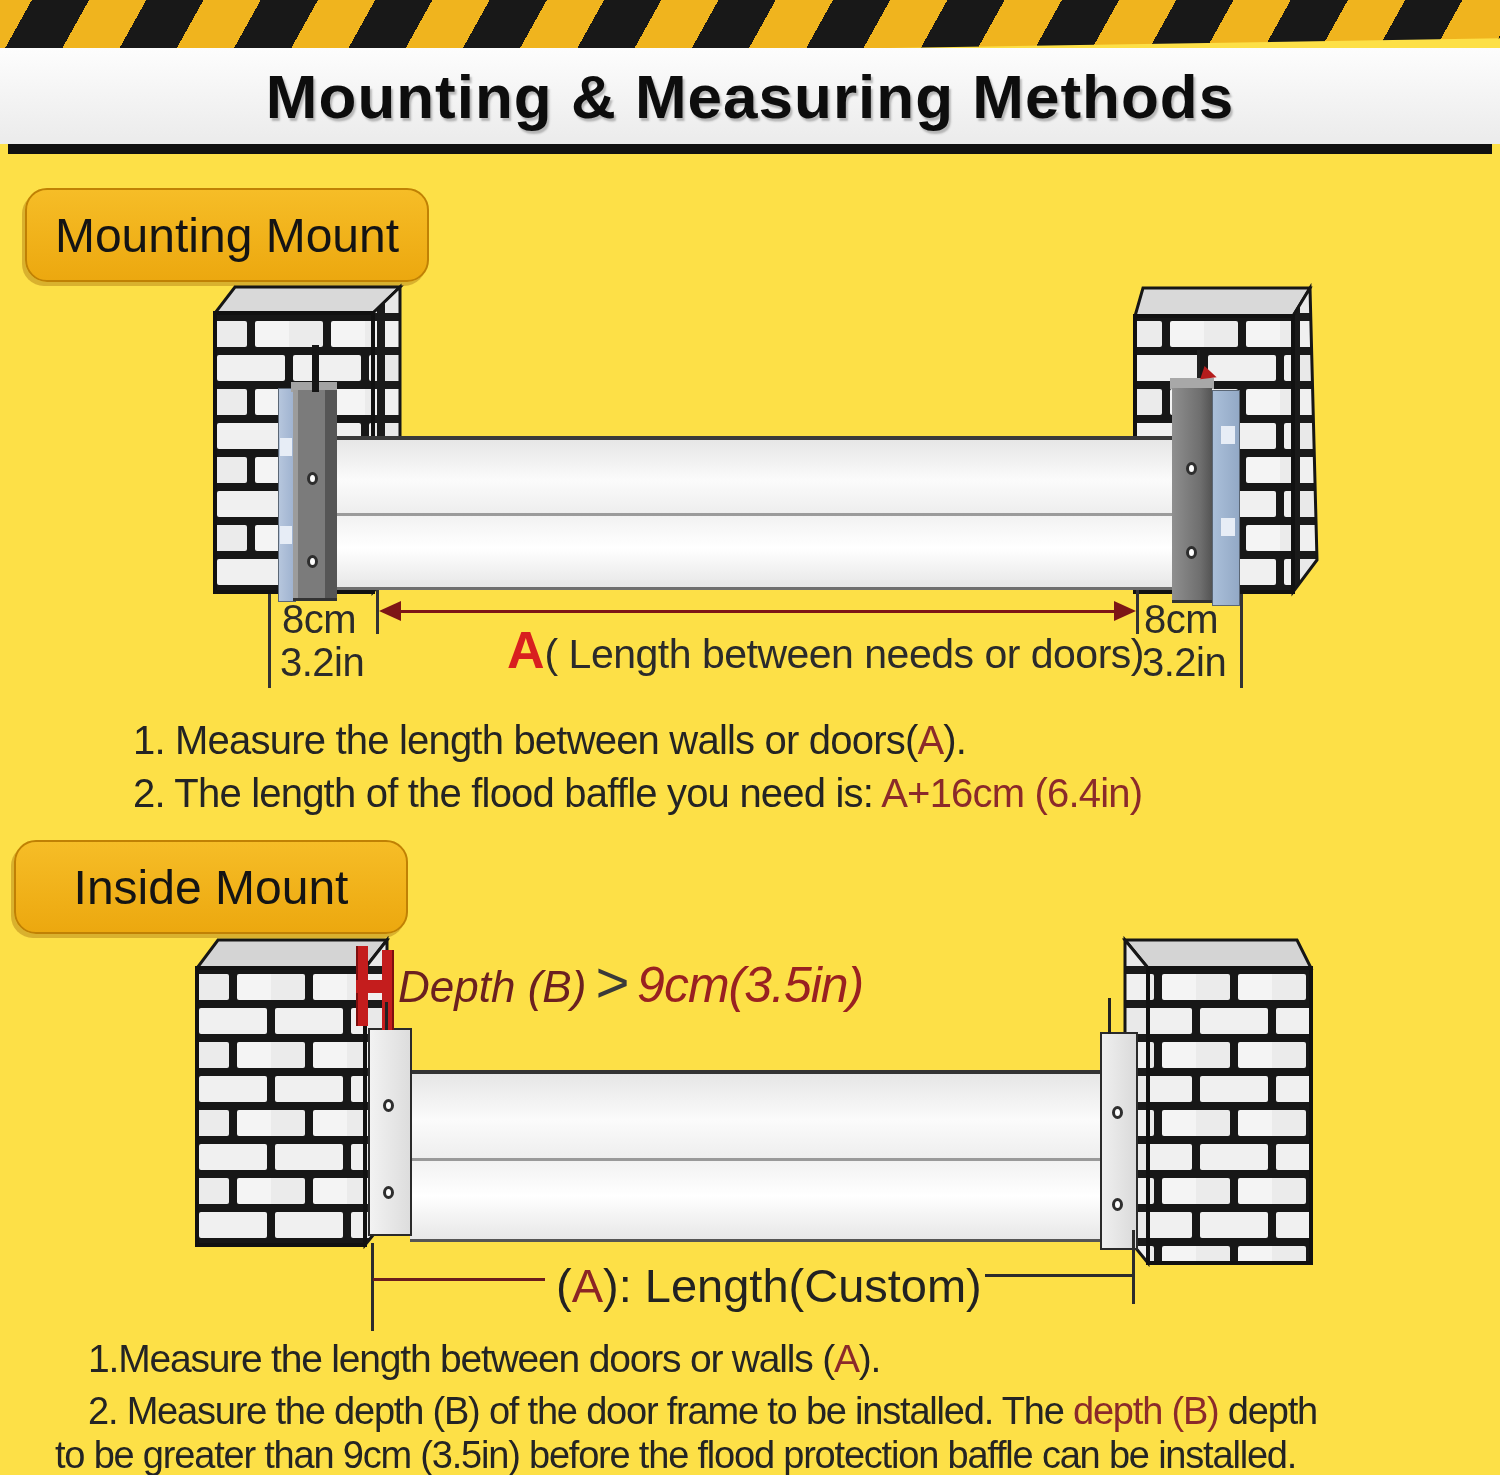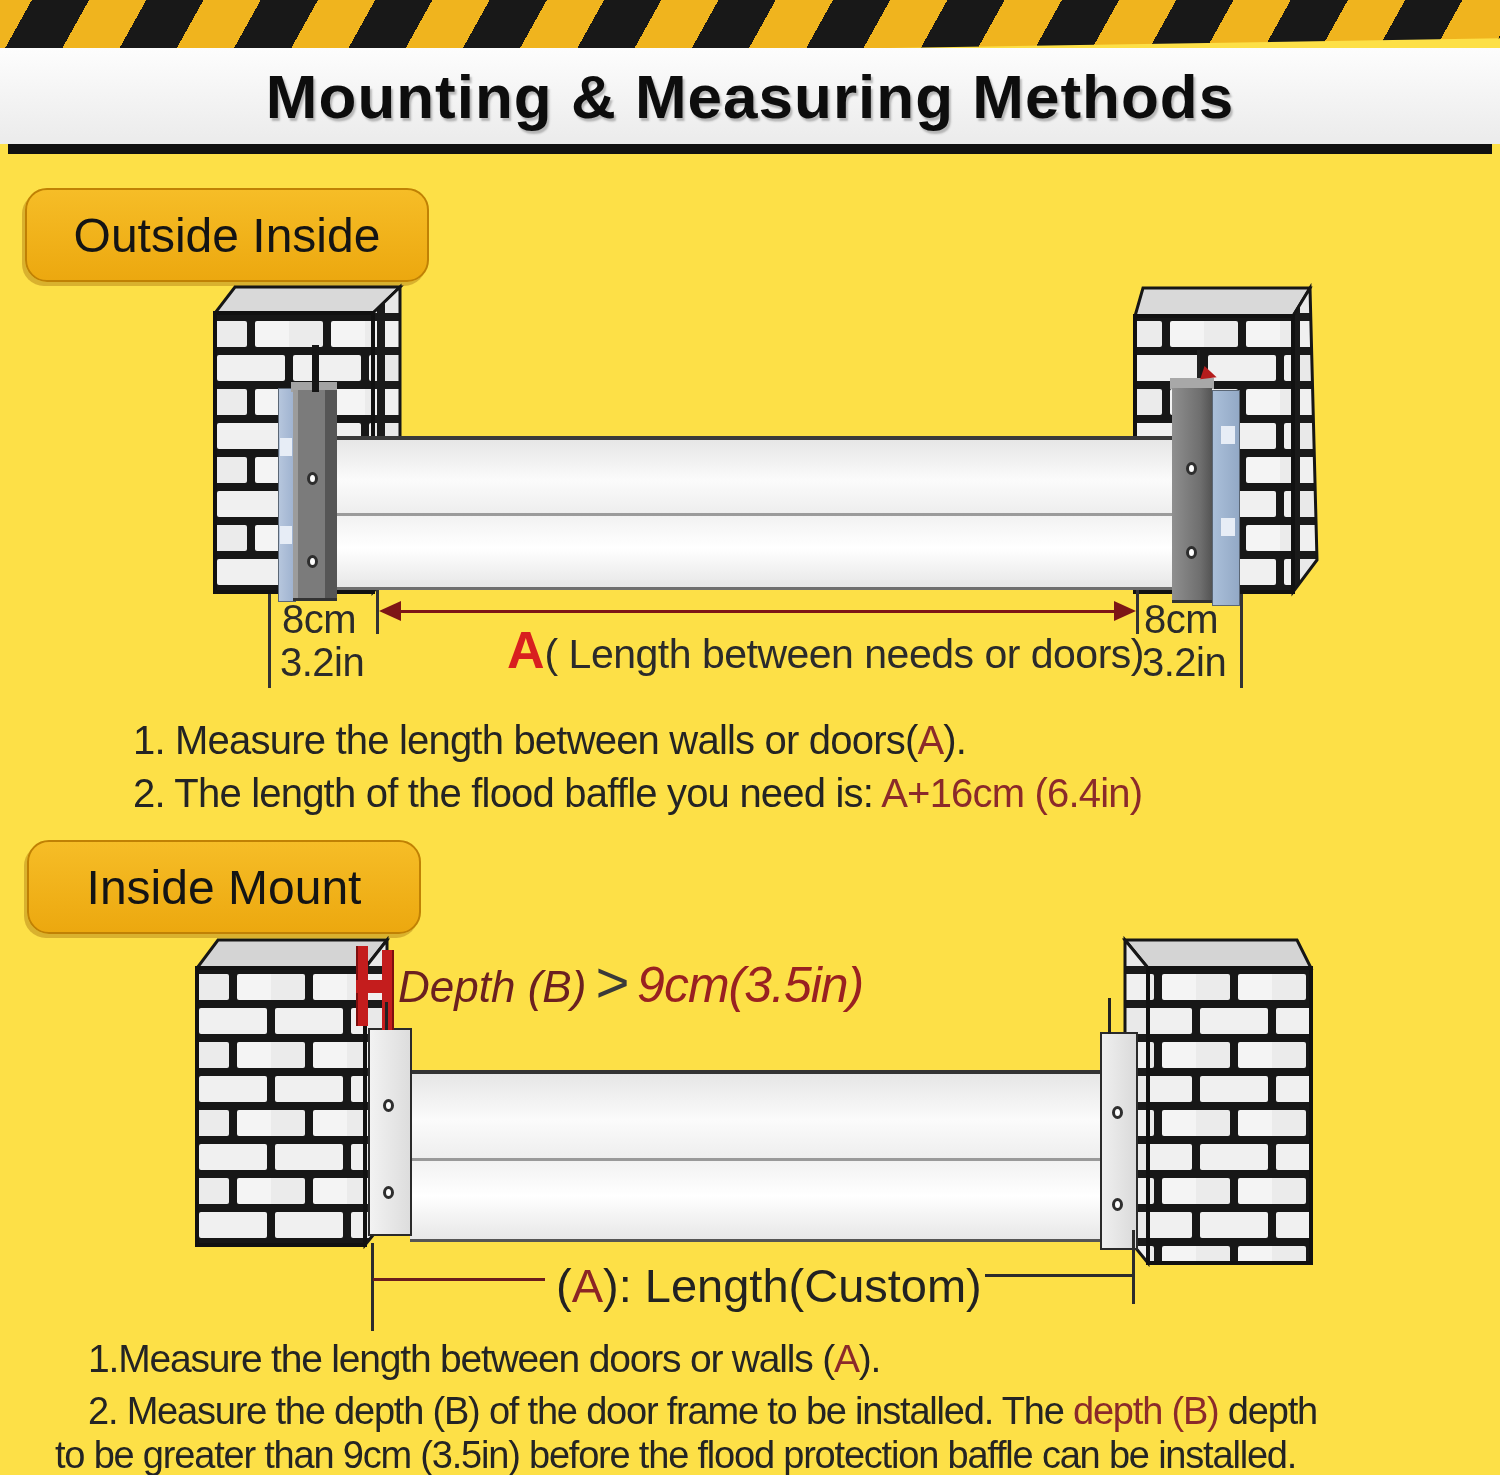--- a/index.html
+++ b/index.html
@@ -54,21 +54,21 @@
 
 <div id="canvas">
 
   <div class="stripes"></div>
   <div class="title-band">
     <div class="main-title">Mounting &amp; Measuring Methods</div>
   </div>
   <div class="black-bar"></div>
 
   <div class="badge" style="left:25px;top:188px;width:400px;height:90px;">
-    <span>Outside Inside</span>
+    <span>Mounting Mount</span>
   </div>
 
   <svg class="pillar" style="left:213px;top:283px;" width="192" height="315">
     <defs>
       <pattern id="pf1" patternUnits="userSpaceOnUse" width="76" height="68">
         <rect width="76" height="68" fill="#171717"></rect>
         <rect x="4" y="4" width="68" height="26" rx="2" fill="#f0f0f0"></rect>
         <rect x="-34" y="38" width="68" height="26" rx="2" fill="#ebebeb"></rect>
         <rect x="42" y="38" width="68" height="26" rx="2" fill="#f4f4f4"></rect>
       </pattern>
@@ -141,21 +141,21 @@
     <span class="bigA">A</span><span class="rest">( Length between needs or doors)</span>
   </div>
 
   <div class="instr" style="left:102px;top:718px;">
     <span>1. Measure the length between walls or doors(</span><span class="red">A</span><span>).</span>
   </div>
   <div class="instr" style="left:102px;top:771px;">
     <span>2. The length of the flood baffle you need is: </span><span class="red">A+16cm (6.4in)</span>
   </div>
 
-  <div class="badge" style="left:27px;top:840px;width:390px;height:90px;">
+  <div class="badge" style="left:14px;top:840px;width:390px;height:90px;">
     <span>Inside Mount</span>
   </div>
 
   <svg class="pillar" style="left:195px;top:936px;" width="198" height="315">
     <defs>
       <pattern id="pf3" patternUnits="userSpaceOnUse" width="76" height="68">
         <rect width="76" height="68" fill="#171717"></rect>
         <rect x="4" y="4" width="68" height="26" rx="2" fill="#f0f0f0"></rect>
         <rect x="-34" y="38" width="68" height="26" rx="2" fill="#ebebeb"></rect>
         <rect x="42" y="38" width="68" height="26" rx="2" fill="#f4f4f4"></rect>

